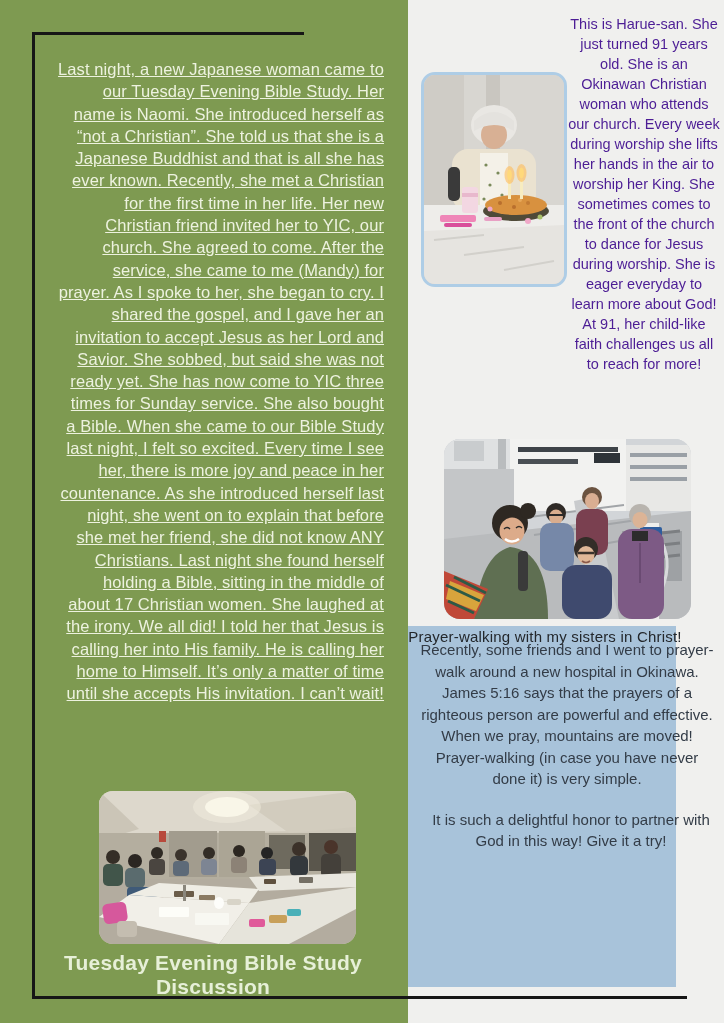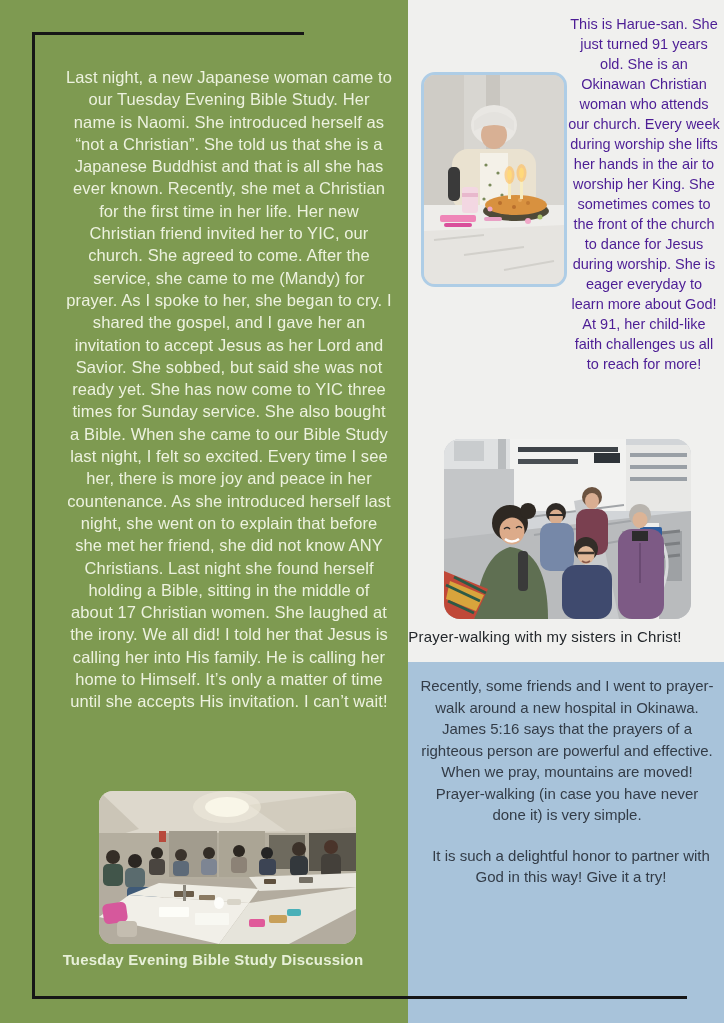--- a/index.html
+++ b/index.html
@@ -1,38 +1,38 @@
 <!DOCTYPE html>
 <html><head>
 <meta charset="utf-8">
 <style>
   html,body{margin:0;padding:0;background:#e8e8e6;}
   .page{
     position:relative;width:724px;height:1023px;overflow:hidden;
     background:#f0f0ee;font-family:"Liberation Sans",sans-serif;
   }
   .green-panel{position:absolute;left:0;top:0;width:408px;height:1023px;background:#7e9a51;}
-  .blue-panel{position:absolute;left:408px;top:662px;width:316px;height:361px;background:#a8c3da;box-sizing:border-box;padding:13px 10px 0 10px;}
+  .blue-panel{position:absolute;left:408px;top:626px;width:268px;height:361px;background:#a8c3da;box-sizing:border-box;padding:13px 10px 0 10px;}
   .frame{position:absolute;background:#161616;z-index:6;}
   .frame-left{left:32px;top:32px;width:3px;height:967px;}
   .frame-top{left:32px;top:32px;width:272px;height:3px;}
   .frame-bottom{left:32px;top:996px;width:655px;height:3px;}
 
   .story{
     position:absolute;left:50px;top:50px;width:326px;
-    color:#edf2df;font-size:16.5px;line-height:22.3px;text-align:center;
-    letter-spacing:.1px;z-index:2;margin:16px;
+    color:#edf2df;font-size:16.5px;line-height:22.3px;text-align:right;
+    letter-spacing:.1px;z-index:2;margin:8px;text-decoration:underline;
   }
   figure{margin:0;padding:0;}
   .photo{position:absolute;overflow:hidden;z-index:3;}
   .photo svg{display:block;}
   .bible-photo{left:99px;top:791px;width:257px;height:153px;border-radius:14px;}
   .bible-caption{
     position:absolute;left:50px;top:951px;width:326px;text-align:center;
-    color:#e7f0d8;font-size:15px;font-weight:bold;letter-spacing:.2px;z-index:4;
+    color:#e7f0d8;font-size:21px;font-weight:bold;letter-spacing:.2px;z-index:4;
   }
   .birthday-photo{left:421px;top:72px;width:140px;height:209px;border:3px solid #aecde6;border-radius:14px;background:#d8d6d1;}
   .harue-text{
     position:absolute;left:568px;top:14px;width:152px;
     color:#4c1d95;font-size:14.5px;line-height:20px;text-align:center;margin:0;
   }
   .selfie-photo{left:444px;top:439px;width:247px;height:180px;border-radius:16px;background:#d2d5d8;}
   .selfie-caption{
     position:absolute;left:408px;top:628px;width:274px;text-align:center;
     color:#23272b;font-size:15px;font-weight:normal;letter-spacing:.2px;

